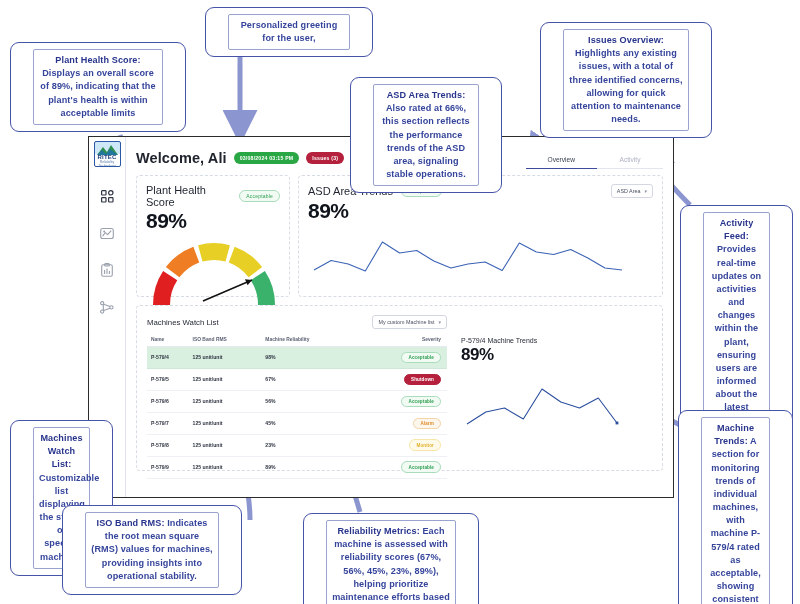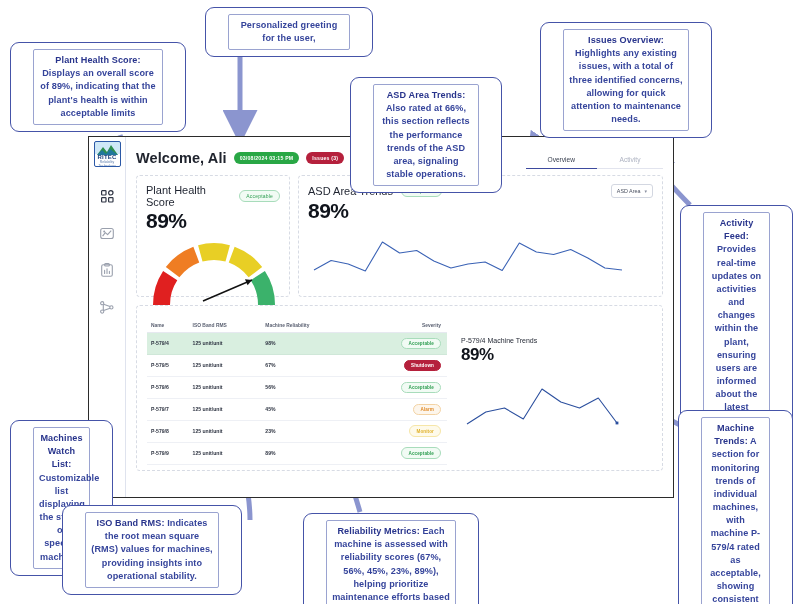--- a/index.html
+++ b/index.html
@@ -306,20 +306,27 @@
           </div>
           <div class="bignum">89%</div>
           <svg id="asdChart" width="320" height="62" viewBox="0 0 320 62" style="margin-top:4px">
               <path d="M6.0,43.0 L23.1,33.5 L40.2,37.0 L57.3,44.0 L74.4,15.0 L91.6,26.0 L108.7,23.5 L125.8,34.0 L142.9,41.0 L160.0,37.0 L177.1,35.0 L194.2,43.5 L211.3,16.0 L228.4,25.0 L245.6,27.5 L262.7,22.5 L279.8,31.0 L296.9,41.0 L314.0,43.0" fill="none" stroke="#3a62b5" stroke-width="1.1" stroke-linejoin="round"></path>
             </svg>
         </div>
       </div>
 
       <div class="card" id="cardWatch">
         <div id="watchLeft">
+          <div id="watchHead">
+            <div id="watchTitle">Machines Watch List</div>
+            <div class="select">
+              <span>My custom Machine list</span>
+              <span class="chev">▾</span>
+            </div>
+          </div>
 
           <table>
             <thead>
               <tr>
                 <th>Name</th>
                 <th>ISO Band RMS</th>
                 <th>Machine Reliability</th>
                 <th class="right">Severity</th>
               </tr>
             </thead>

